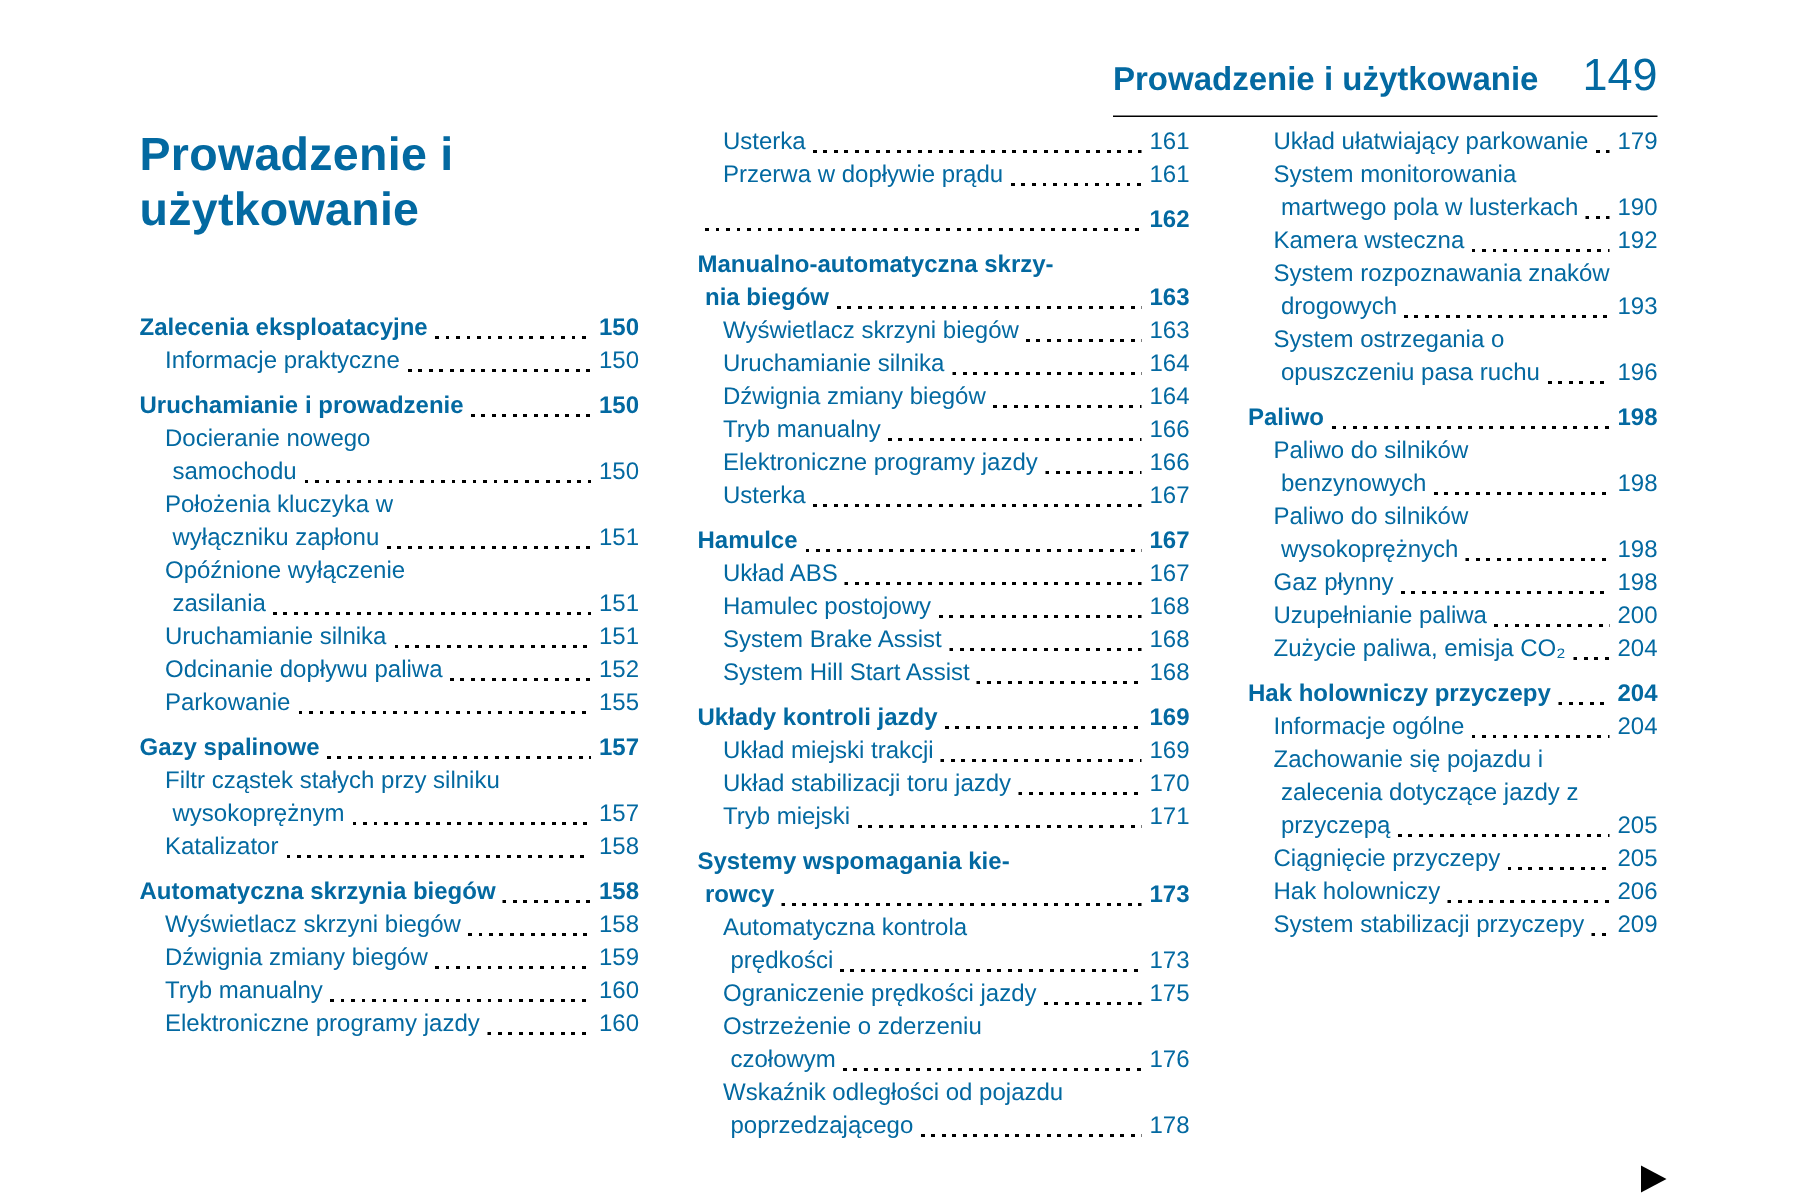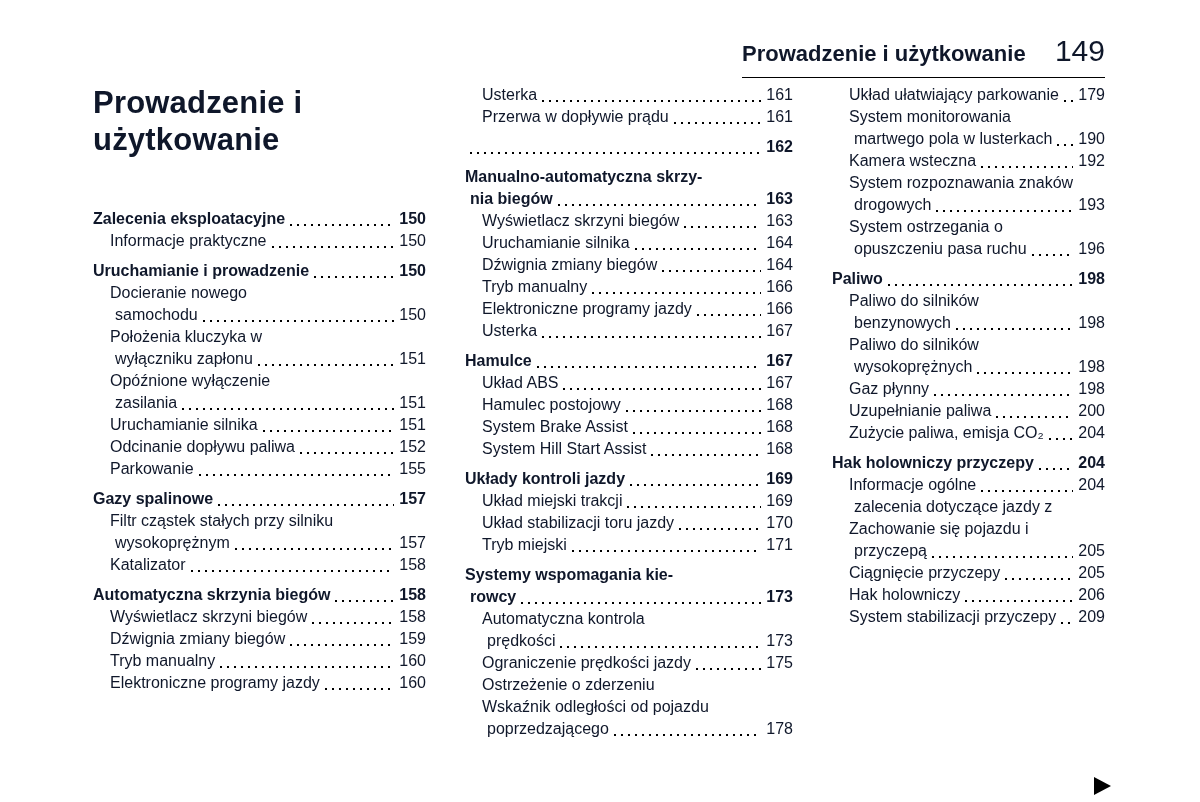--- a/index.html
+++ b/index.html
@@ -1,21 +1,21 @@
 <!DOCTYPE html>
 <html lang="pl"><head>
 <meta charset="utf-8">
 <style>
   * { margin:0; padding:0; box-sizing:border-box; }
   html,body { background:#ffffff; }
   .page {
     position:relative;
     width:1200px; height:802px;
     background:#ffffff;
-    color:#0f172a;
+    color:#0369a1;
     font-family:"Liberation Sans","DejaVu Sans",sans-serif;
     overflow:hidden;
   }
   
   .running-header {
     position:absolute;
     top:34px; right:95px;
     width:363px;
     display:flex;
     justify-content:space-between;
@@ -361,20 +361,25 @@
           </div>
           <div class="toc-entry sub">
             <div class="toc-line last">
               <span class="lbl">Ograniczenie prędkości jazdy</span>
               <span class="dots"></span>
               <span class="pg">175</span>
             </div>
           </div>
           <div class="toc-entry sub">
             <div class="toc-line"><span class="lbl">Ostrzeżenie o zderzeniu</span></div>
+            <div class="toc-line cont last">
+              <span class="lbl">czołowym</span>
+              <span class="dots"></span>
+              <span class="pg">176</span>
+            </div>
           </div>
           <div class="toc-entry sub">
             <div class="toc-line"><span class="lbl">Wskaźnik odległości od pojazdu</span></div>
             <div class="toc-line cont last">
               <span class="lbl">poprzedzającego</span>
               <span class="dots"></span>
               <span class="pg">178</span>
             </div>
           </div>
         </div>
@@ -471,22 +476,22 @@
             </div>
           </div>
           <div class="toc-entry sub">
             <div class="toc-line last">
               <span class="lbl">Informacje ogólne</span>
               <span class="dots"></span>
               <span class="pg">204</span>
             </div>
           </div>
           <div class="toc-entry sub">
+            <div class="toc-line"><span class="lbl">Zachowanie się pojazdu i</span></div>
             <div class="toc-line cont"><span class="lbl">zalecenia dotyczące jazdy z</span></div>
-            <div class="toc-line"><span class="lbl">Zachowanie się pojazdu i</span></div>
             <div class="toc-line cont last">
               <span class="lbl">przyczepą</span>
               <span class="dots"></span>
               <span class="pg">205</span>
             </div>
           </div>
           <div class="toc-entry sub">
             <div class="toc-line last">
               <span class="lbl">Ciągnięcie przyczepy</span>
               <span class="dots"></span>

